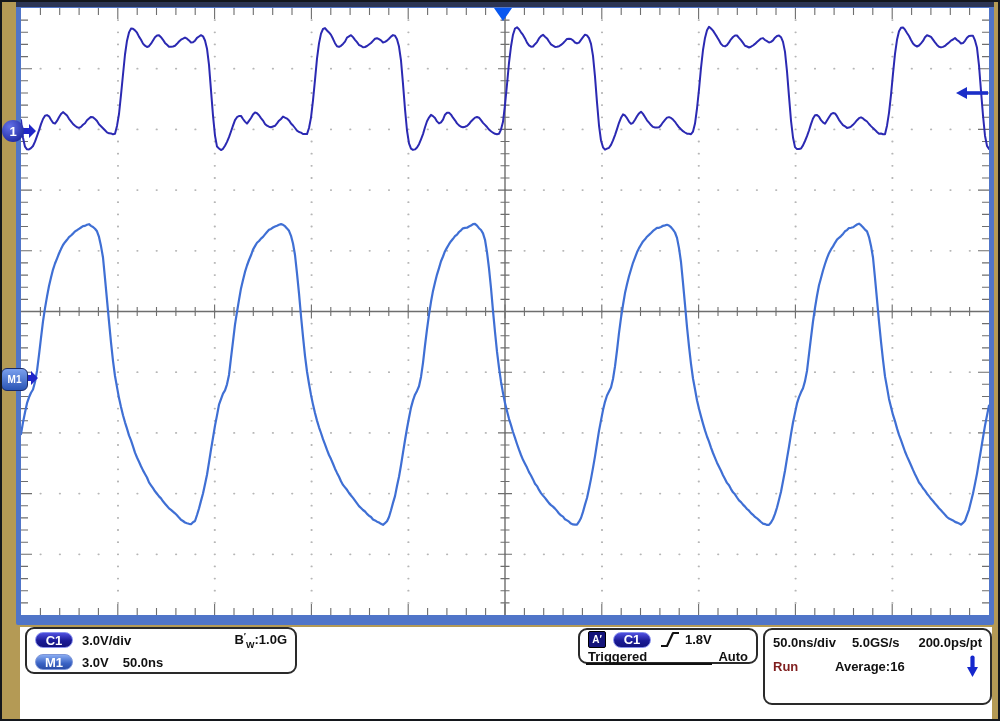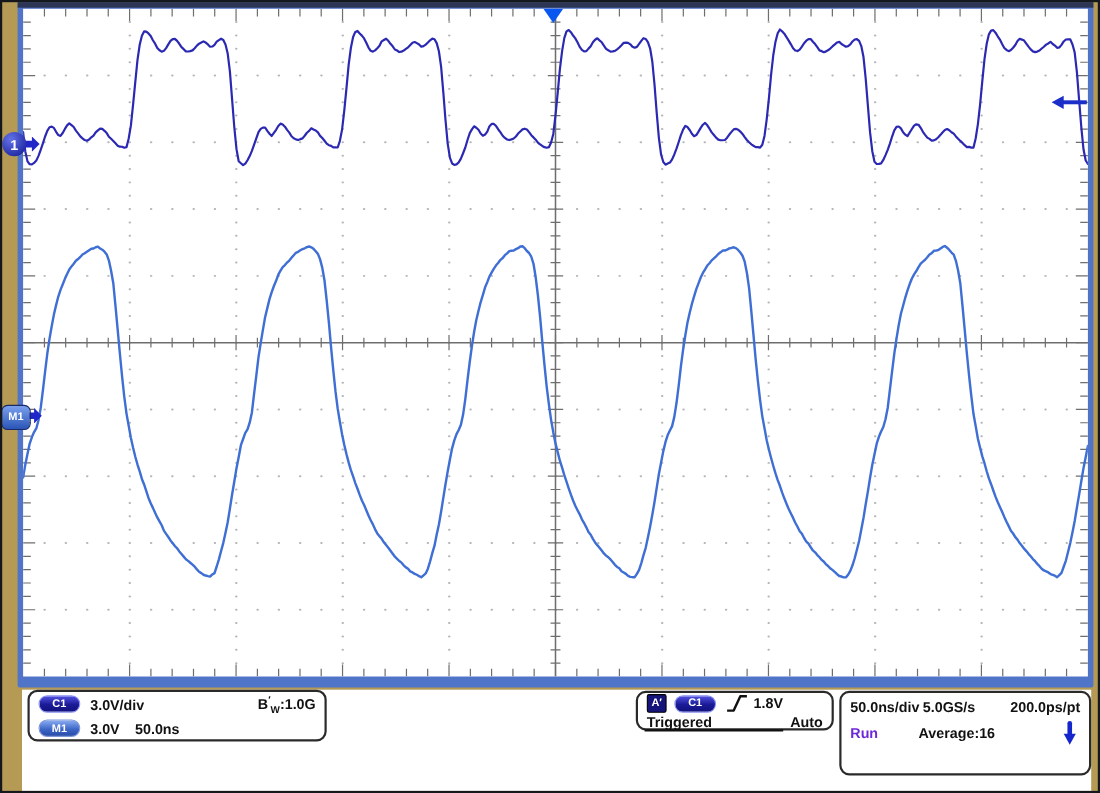--- a/index.html
+++ b/index.html
@@ -28,21 +28,21 @@
   .box{position:absolute;background:#fff;border:2px solid #2a2a2a;border-radius:9px;
         font-weight:bold;font-size:13px;color:#111;box-sizing:border-box;}
   .row{display:flex;align-items:center;padding:0 8px;}
   .box-left{left:5px;top:0px;width:272px;height:47px;}
   .box-left .row{height:22px;}
   .box-trig{left:558px;top:1px;width:180px;height:36px;}
   .box-horiz{left:743px;top:1px;width:229px;height:77px;}
   .box-horiz .row{height:24px;}
 
   .pill{display:inline-flex;align-items:center;justify-content:center;width:36px;height:14px;
-        border-radius:8px;color:#fff;font-size:10px;font-weight:bold;margin-right:9px;flex:none;}
+        border-radius:8px;color:#fff;font-size:13px;font-weight:bold;margin-right:9px;flex:none;}
   .pill-c1{background:linear-gradient(#5050e0 0%,#1a1a96 55%,#12127e);border:1px solid #8890ee;}
   .pill-m1{background:linear-gradient(#88abf2 0%,#3a63c4 60%,#2a4da8);border:1px solid #7e96d8;}
   .abadge{width:16px;height:15px;background:#14147a;border:1px solid #000;color:#fff;font-size:10px;
         display:inline-flex;align-items:center;justify-content:center;border-radius:2px;margin-right:7px;flex:none;}
   .spacer{flex:1;}
   .bw sup{font-size:9px;}
   .bw sub{font-size:9px;}
   .trig-row2{position:relative;height:15px;}
   .trig-underline{position:absolute;left:6px;bottom:-1px;width:126px;border-top:2px solid #111;}
   .m1-time{margin-left:14px;}
@@ -130,26 +130,26 @@
         <span>Triggered</span>
         <span class="spacer"></span>
         <span>Auto</span>
         <span class="trig-underline"></span>
       </div>
     </div>
 
     <div class="box box-horiz">
       <div class="row">
         <span>50.0ns/div</span>
-        <span style="margin-left:3px">5.0GS/s</span>
+        <span style="margin-left:16px">5.0GS/s</span>
         <span class="spacer"></span>
         <span>200.0ps/pt</span>
       </div>
       <div class="row">
-        <span class="run" id="run-text" style="color: #6d28d9;">Run</span>
+        <span class="run" id="run-text" style="color: #7f1d1d;">Run</span>
         <span class="avg">Average:16</span>
         <span class="spacer"></span>
         <svg width="13" height="23" viewBox="0 0 13 23" style="margin-right:3px">
           <line x1="6.5" y1="2.5" x2="6.5" y2="13" stroke="#1527cc" stroke-width="4.2" stroke-linecap="round"></line>
           <polygon points="1,12 12,12 6.5,22" fill="#1527cc"></polygon>
         </svg>
       </div>
     </div>
 
   </div>

